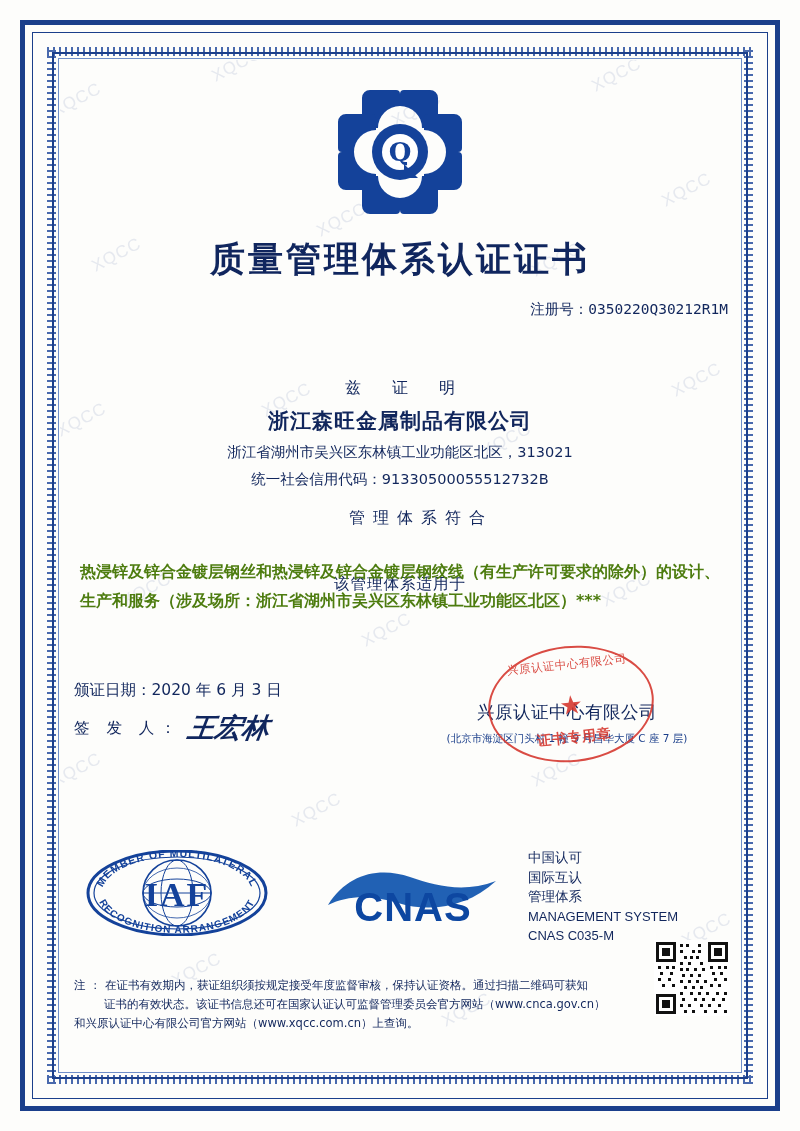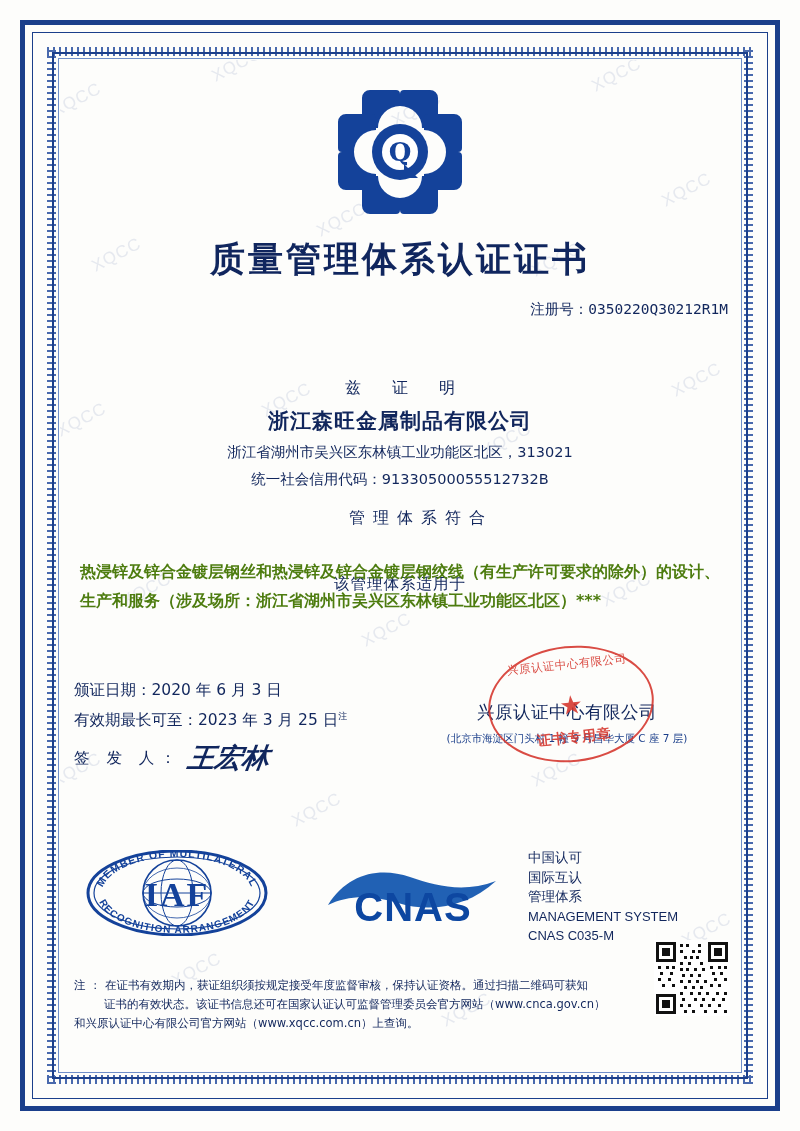--- a/index.html
+++ b/index.html
@@ -388,21 +388,20 @@
     <div class="row-center company">浙江森旺金属制品有限公司</div>
     <div class="row-center address">浙江省湖州市吴兴区东林镇工业功能区北区，313021</div>
     <div class="row-center credit-code">统一社会信用代码：91330500055512732B</div>
     <div class="row-center conform">管理体系符合</div>
     <div class="row-center applies">该管理体系适用于</div>
 
     <div class="scope">热浸锌及锌合金镀层钢丝和热浸锌及锌合金镀层钢绞线（有生产许可要求的除外）的设计、生产和服务（涉及场所：浙江省湖州市吴兴区东林镇工业功能区北区）***</div>
 
     <div class="issue-block">
       <div class="issue-line"><span>颁证日期：</span><span>2020 年 6 月 3 日</span></div>
-      <div class="issue-line"><span>有效期最长可至：</span><span>2023 年 3 月 25 日</span><sup>注</sup></div>
       <div class="signer-row">
         <span class="signer-label">签 发 人：</span>
         <span class="signature">王宏林</span>
       </div>
     </div>
 
     <div class="issuer-block">
       <div class="issuer-name">兴原认证中心有限公司</div>
       <div class="issuer-addr">(北京市海淀区门头村 1 幢 9 号昌华大厦 C 座 7 层)</div>
     </div>

